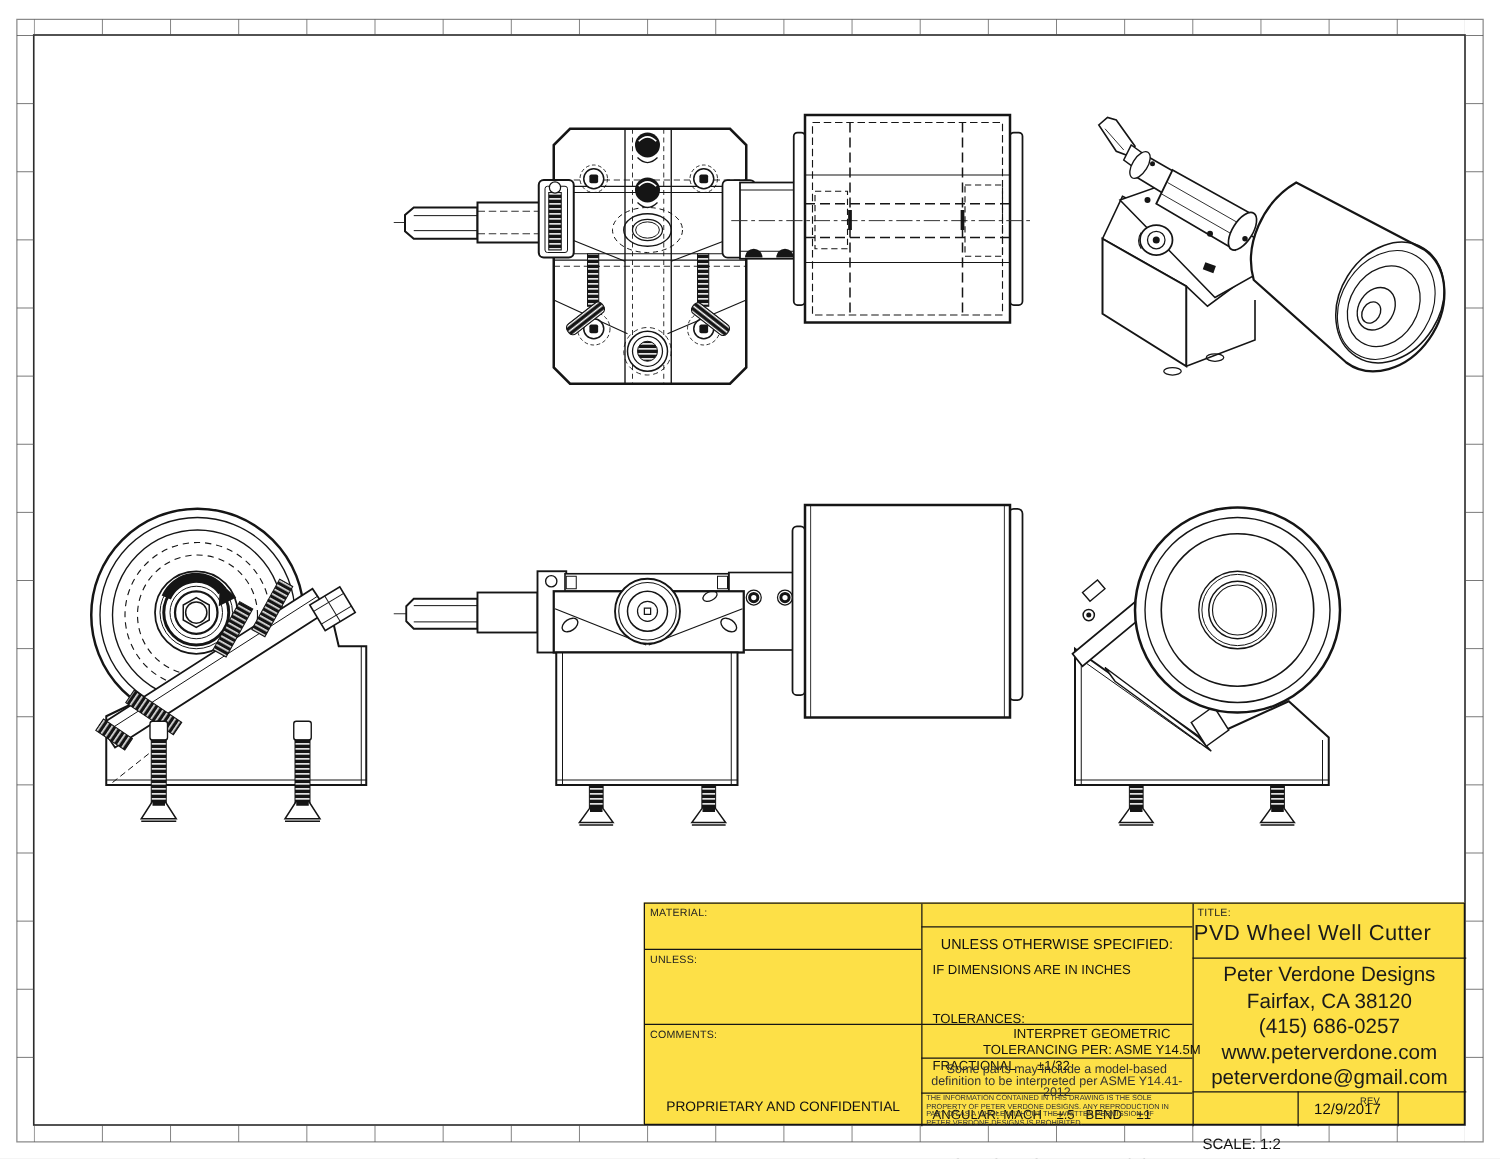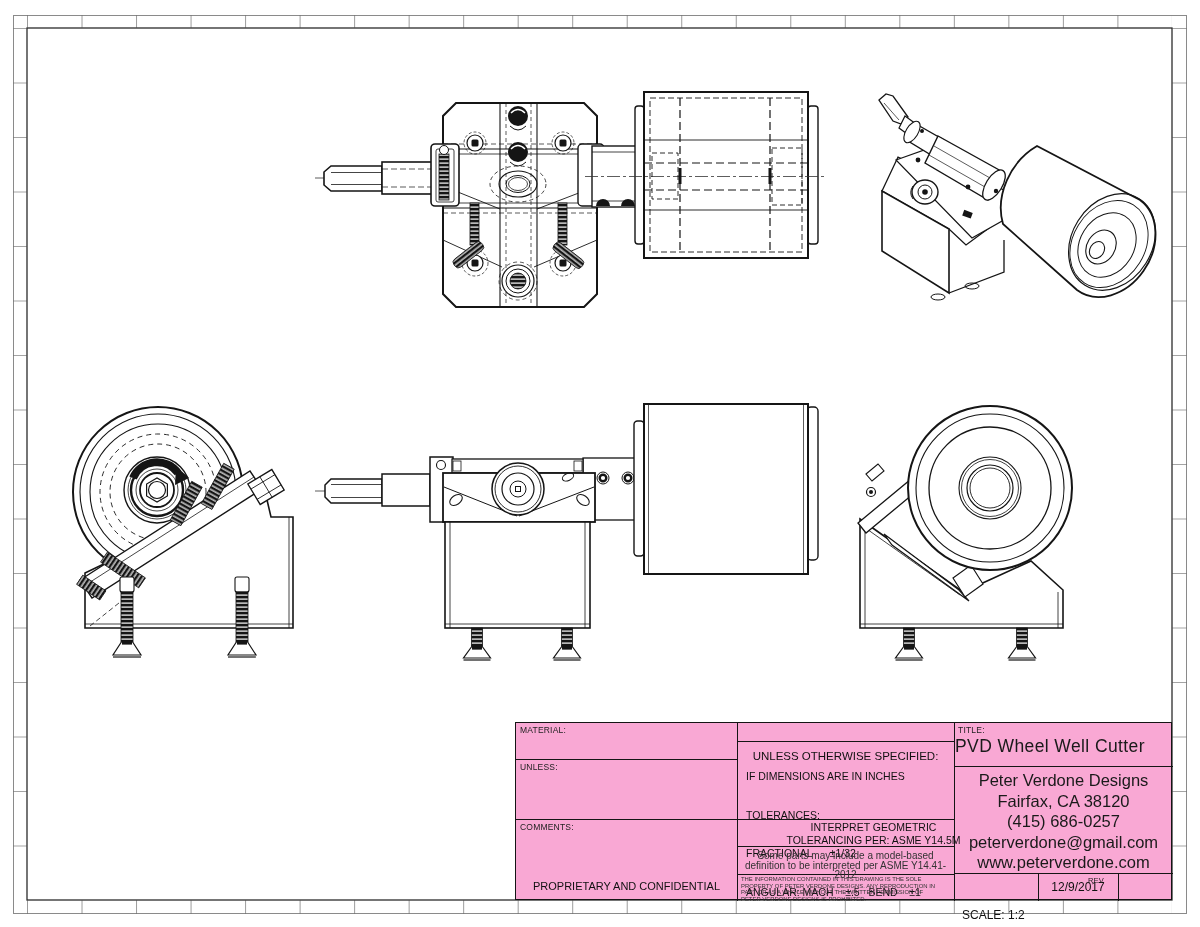--- a/index.html
+++ b/index.html
@@ -1,21 +1,21 @@
 <!DOCTYPE html>
 <html><head>
 <meta charset="utf-8">
 <style>
   html,body{margin:0;padding:0;background:#e8e8e8;}
   .sheet{position:relative;width:1200px;height:927px;background:#ffffff;overflow:hidden;
          font-family:"Liberation Sans", sans-serif;color:#111;}
   .sheet svg{position:absolute;left:0;top:0;}
   
   .tblock{position:absolute;left:515px;top:722px;width:657px;height:178px;
-          border:1.6px solid #151515;box-sizing:border-box;background:#f9a8d4;}
+          border:1.6px solid #151515;box-sizing:border-box;background:#fde047;}
   .vline,.hline{position:absolute;background:#151515;}
   .cell-label{position:absolute;font-size:8.5px;letter-spacing:.2px;color:#222;}
   .prop{position:absolute;left:0;top:157px;width:221px;text-align:center;font-size:11px;}
   .spec-head{position:absolute;left:221px;top:0;width:217px;height:18px;line-height:18px;
              text-align:center;font-size:11.5px;margin-top:24px;}
   .tol{position:absolute;left:230px;top:21px;font-size:10.5px;line-height:12.9px;white-space:pre;}
   .interp{position:absolute;left:221px;top:98px;width:217px;text-align:center;
           font-size:10.5px;line-height:12.5px;margin-left:28px;}
   .modelnote{position:absolute;left:221px;top:128px;width:217px;text-align:center;
              font-size:10px;line-height:9.6px;color:#333;}
@@ -398,20 +398,20 @@
       <div>definition to be interpreted per ASME Y14.41-2012</div>
     </div>
     <div class="legal">THE INFORMATION CONTAINED IN THIS DRAWING IS THE SOLE PROPERTY OF PETER VERDONE DESIGNS.  ANY  REPRODUCTION IN PART OR AS A WHOLE WITHOUT THE WRITTEN PERMISSION OF PETER VERDONE DESIGNS IS PROHIBITED.</div>
 
     <div class="cell-label title-label">TITLE:</div>
     <div class="big-title">PVD Wheel Well Cutter</div>
     <div class="company">
       <div>Peter Verdone Designs</div>
       <div>Fairfax, CA 38120</div>
       <div>(415) 686-0257</div>
+      <div>www.peterverdone.com</div>
       <div>peterverdone@gmail.com</div>
-      <div>www.peterverdone.com</div>
     </div>
     <div class="scale-cell">SCALE: 1:2</div>
     <div class="date-cell">12/9/2017</div>
     <div class="cell-label rev-label">REV</div>
   </div>
 </div>
 
 </body></html>

